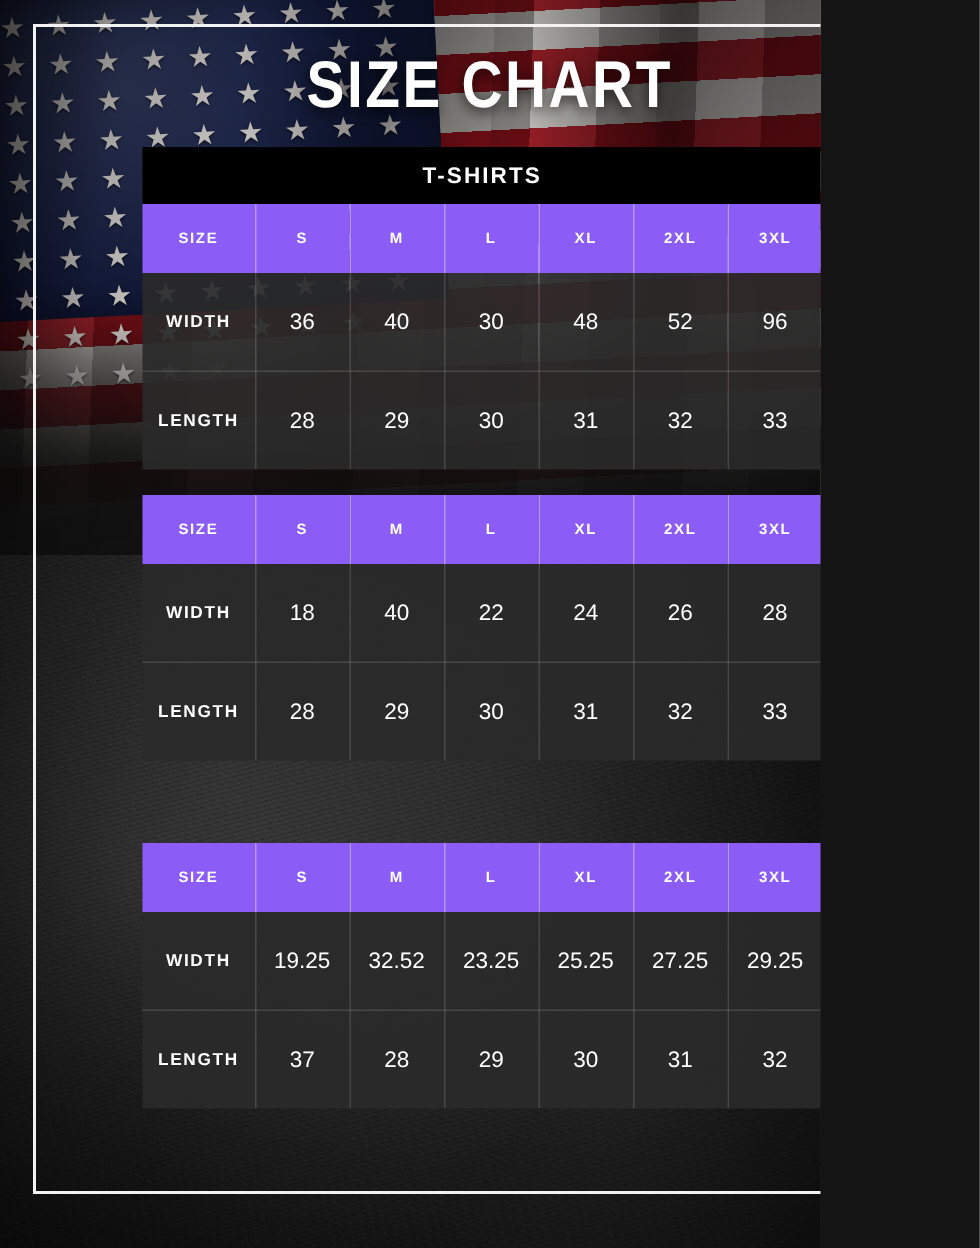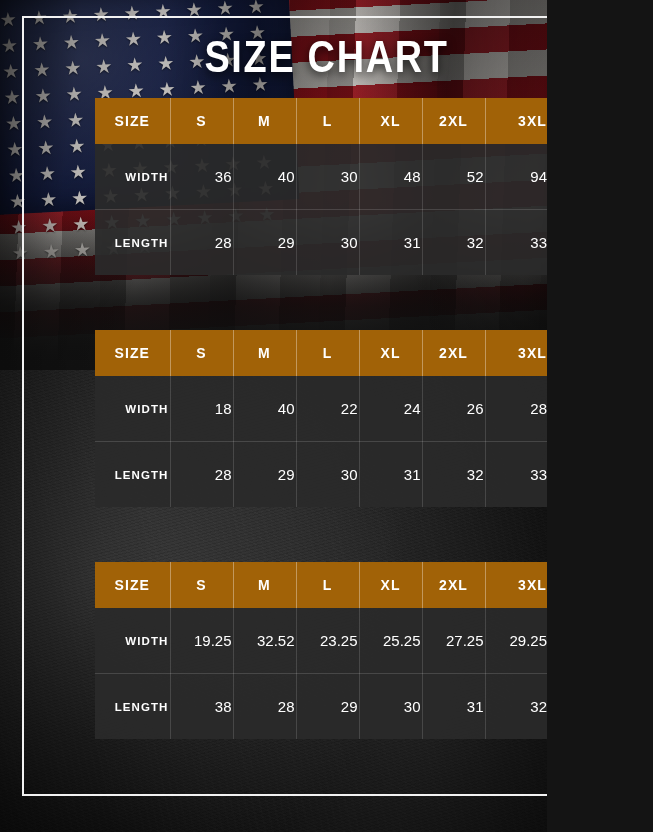--- a/index.html
+++ b/index.html
@@ -167,37 +167,37 @@
   }
 
   table {
     width: 100%;
     border-collapse: collapse;
     table-layout: fixed;
   }
   table col.c-label { width: 75px; }
 
   thead th {
-    background: #a16207;
+    background: #8b5cf6;
     color: #ffffff;
-    font-size: 14px;
+    font-size: 10px;
     font-weight: bold;
     letter-spacing: 1.1px;
     height: 44px;
     border-right: 1px solid rgba(255,255,255,0.35);
     text-align: center;
   }
-  thead th:last-child { border-right: none; text-align: right; }
+  thead th:last-child { border-right: none; }
   thead th.lbl { text-align: center; }
 
   tbody td {
     background: rgba(42,42,42,0.93);
     color: #ffffff;
     height: 63px;
-    text-align: right;
+    text-align: center;
     font-size: 15px;
     border-right: 1px solid rgba(255,255,255,0.14);
     border-bottom: 1px solid rgba(255,255,255,0.14);
   }
   tbody td:last-child { border-right: none; }
   tbody tr:last-child td { border-bottom: none; }
   tbody td.lbl {
     font-size: 11.5px;
     font-weight: bold;
     letter-spacing: 1.1px;
@@ -222,20 +222,21 @@
   </div>
 
   <div class="vignette"></div>
   <div class="frame"></div>
 
   <div class="content">
 
     <div class="title">SIZE CHART</div>
 
     <div class="section section-1">
+      <div class="section-header">T-SHIRTS</div>
       <table>
         <colgroup>
             <col class="c-label">
             <col>
             <col>
             <col>
             <col>
             <col>
             <col>
           </colgroup>
@@ -251,21 +252,21 @@
           </tr>
         </thead>
         <tbody>
           <tr>
             <td class="lbl">WIDTH</td>
             <td>36</td>
             <td>40</td>
             <td>30</td>
             <td>48</td>
             <td>52</td>
-            <td>94</td>
+            <td>96</td>
           </tr>
           <tr>
             <td class="lbl">LENGTH</td>
             <td>28</td>
             <td>29</td>
             <td>30</td>
             <td>31</td>
             <td>32</td>
             <td>33</td>
           </tr>
@@ -345,21 +346,21 @@
             <td class="lbl">WIDTH</td>
             <td>19.25</td>
             <td>32.52</td>
             <td>23.25</td>
             <td>25.25</td>
             <td>27.25</td>
             <td>29.25</td>
           </tr>
           <tr>
             <td class="lbl">LENGTH</td>
-            <td>38</td>
+            <td>37</td>
             <td>28</td>
             <td>29</td>
             <td>30</td>
             <td>31</td>
             <td>32</td>
           </tr>
         </tbody>
       </table>
     </div>
 

